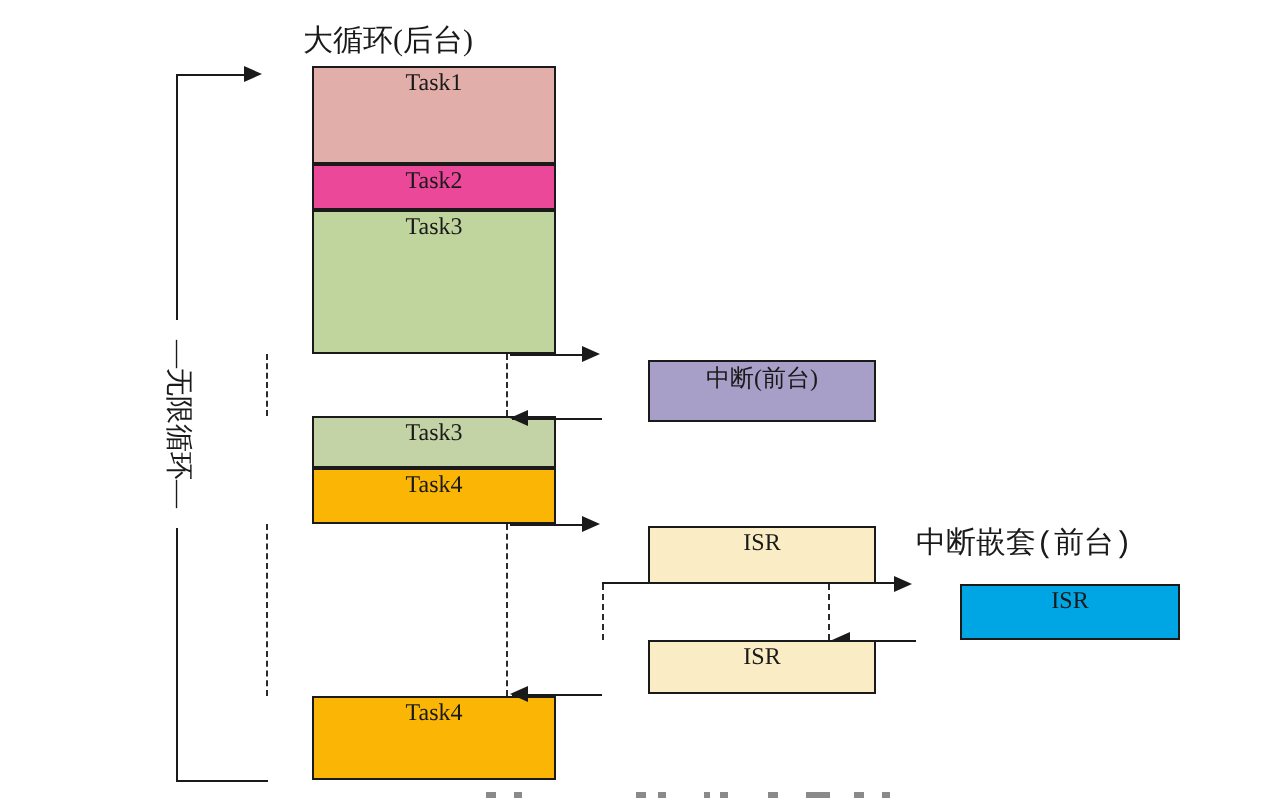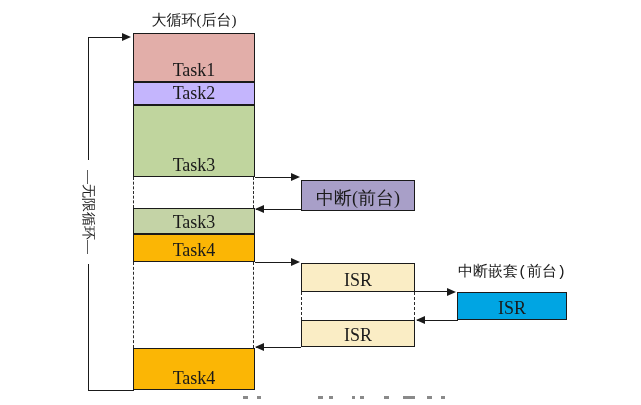--- a/index.html
+++ b/index.html
@@ -9,22 +9,23 @@
     background:#ffffff;
     font-family:"Liberation Serif","DejaVu Serif",serif;
     color:#1a1a1a;
     overflow:hidden;
   }
   .txt{position:absolute;white-space:nowrap;}
   .box{
     position:absolute;
     border:1px solid #1a1a1a;
     box-sizing:border-box;
-    display:flex;align-items:flex-end;justify-content:center;
-    font-size:18px;
+    display:flex;align-items:flex-start;justify-content:center;
+    font-size:12px;
+    margin-left:23px;
   }
   .col-box{left:133px;width:122px;}
   .gap{
     position:absolute;left:133px;width:121px;box-sizing:border-box;
     border-left:1px dashed #2a2a2a;border-right:1px dashed #2a2a2a;
     background:#ffffff;
   }
   .hline{position:absolute;height:1px;background:#1a1a1a;}
   .vline{position:absolute;width:1px;background:#1a1a1a;}
   .vdash{position:absolute;width:0;border-left:1px dashed #2a2a2a;}
@@ -55,21 +56,21 @@
 
   <div class="hline" style="left:88px;top:37px;width:38px;"></div>
   <div class="ah-right" style="left:122px;top:33px;"></div>
   <div class="vline" style="left:88px;top:37px;height:354px;"></div>
   <div class="hline" style="left:88px;top:390px;width:46px;"></div>
   <div class="loop-label">—无限循环—</div>
 
   <div class="box col-box" style="top: 33px; height: 49px; background-color: rgb(226, 174, 169);">
     <span>Task1</span>
   </div>
-  <div class="box col-box" style="top: 82px; height: 23px; background-color: #c4b5fd;">
+  <div class="box col-box" style="top: 82px; height: 23px; background-color: #ec4899;">
     <span>Task2</span>
   </div>
   <div class="box col-box" style="top: 105px; height: 72px; background-color: rgb(192, 213, 158);">
     <span>Task3</span>
   </div>
 
   <div class="gap" style="top:177px;height:31px;"></div>
 
   <div class="box col-box" style="top: 208px; height: 26px; background-color: rgb(196, 211, 166);">
     <span>Task3</span>

